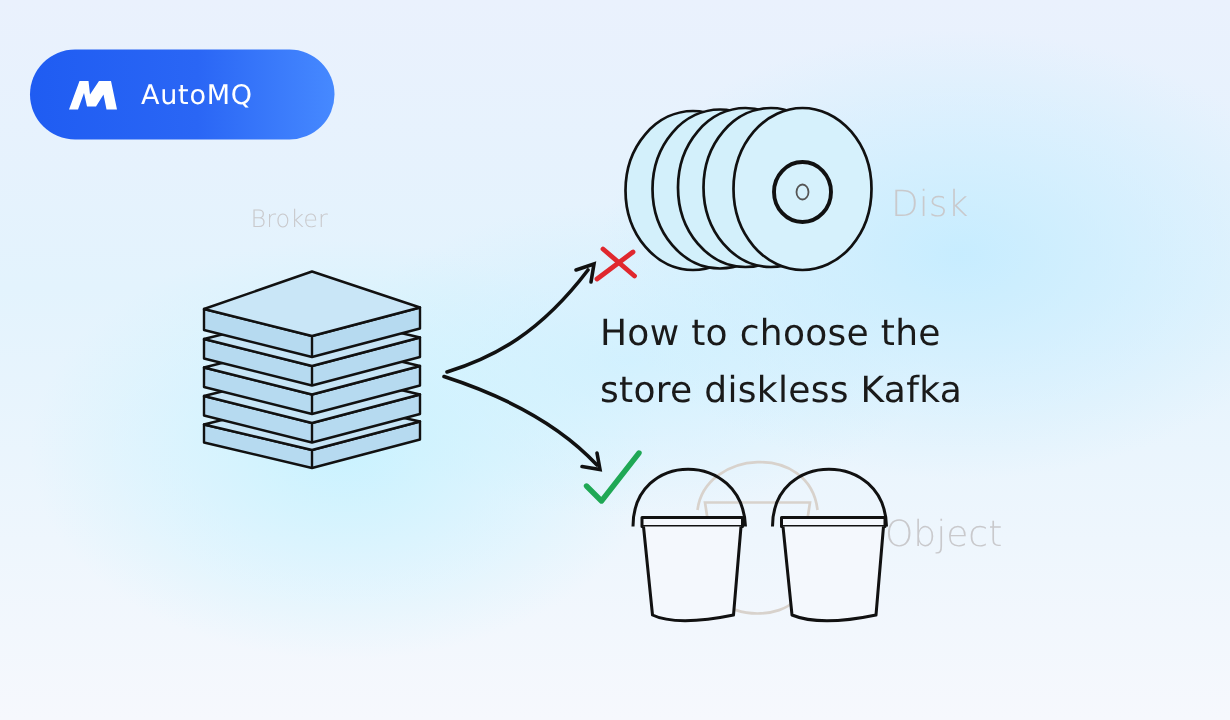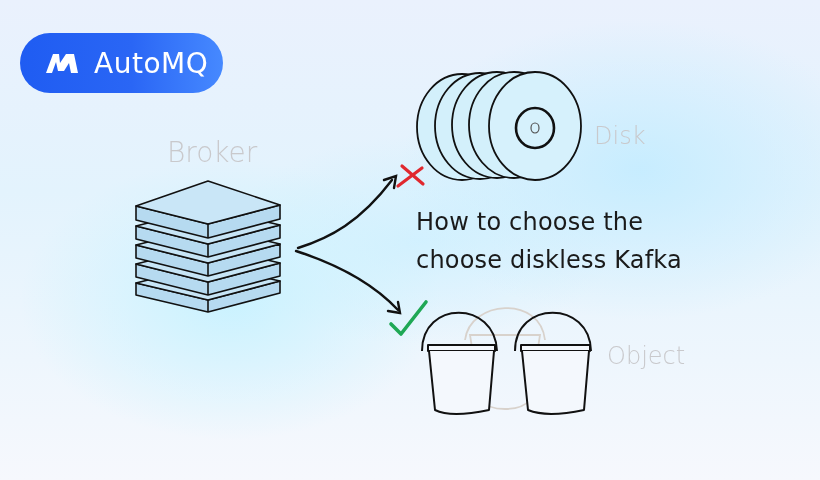--- a/index.html
+++ b/index.html
@@ -13,32 +13,32 @@
       linear-gradient(180deg, #eaf1fd 0%, #e3f3fd 40%, #eef6fd 75%, #f6f8fd 100%);
   }
   .logo {
     position: absolute; left: 20px; top: 33px; width: 203px; height: 60px;
     border-radius: 30px;
     background: linear-gradient(90deg, #1f5cf2 0%, #2a66f5 55%, #4689ff 100%);
     display: flex; align-items: center; box-sizing: border-box; padding-left: 24px;
   }
   .logo svg { width: 36px; height: 24px; }
   .logo-text {
-    color: #ffffff; font-family: "DejaVu Sans", sans-serif; font-size: 28px;
+    color: #ffffff; font-family: "DejaVu Sans", sans-serif; font-size: 18px;
     margin-left: 14px; letter-spacing: 0.5px;
   }
   .label {
     position: absolute; color: #c9c9cc;
     font-family: "DejaVu Sans", sans-serif; font-weight: 300;
   }
-  .broker-label { left: 167px; top: 136px; font-size: 28px; }
+  .broker-label { left: 167px; top: 136px; font-size: 16px; }
   .disk-label { left: 594px; top: 122px; font-size: 24px; }
-  .obj-label { left: 607px; top: 338px; font-size: 24px; line-height: 36px; }
+  .obj-label { left: 590px; top: 338px; font-size: 24px; line-height: 36px; }
   .headline {
-    position: absolute; left: 416px; top: 203px; color: #1a1a1a;
+    position: absolute; left: 400px; top: 203px; color: #1a1a1a;
     font-family: "DejaVu Sans", sans-serif; font-size: 24px; line-height: 38px;
     letter-spacing: 0.2px;
   }
   .drawing { position: absolute; left: 0; top: 0; }
 </style>
 </head>
 <body>
 
 <div class="logo">
   <svg viewBox="0 0 36 24">
@@ -48,21 +48,21 @@
 </div>
 
 <div class="label broker-label">Broker</div>
 <div class="label disk-label">Disk</div>
 <div class="label obj-label">
   <div>Object</div>
 </div>
 
 <div class="headline">
   <div>How to choose the</div>
-  <div>choose diskless Kafka</div>
+  <div>store diskless Kafka</div>
 </div>
 
 <svg class="drawing" width="820" height="480" viewBox="0 0 820 480">
 
   <g stroke="#111" stroke-width="1.6" stroke-linejoin="round" fill="#bfe0f4">
 
     <path d="M136 283 L136 295 L208 312 L280 293 L280 281 L208 300 Z" fill="#b6daf0"></path>
     <path d="M136 283 L208 265 L280 281 L208 300 Z" fill="#c7e5f6"></path>
 
     <path d="M136 264 L136 277 L208 295 L280 276 L280 263 L208 282 Z" fill="#b6daf0"></path>

